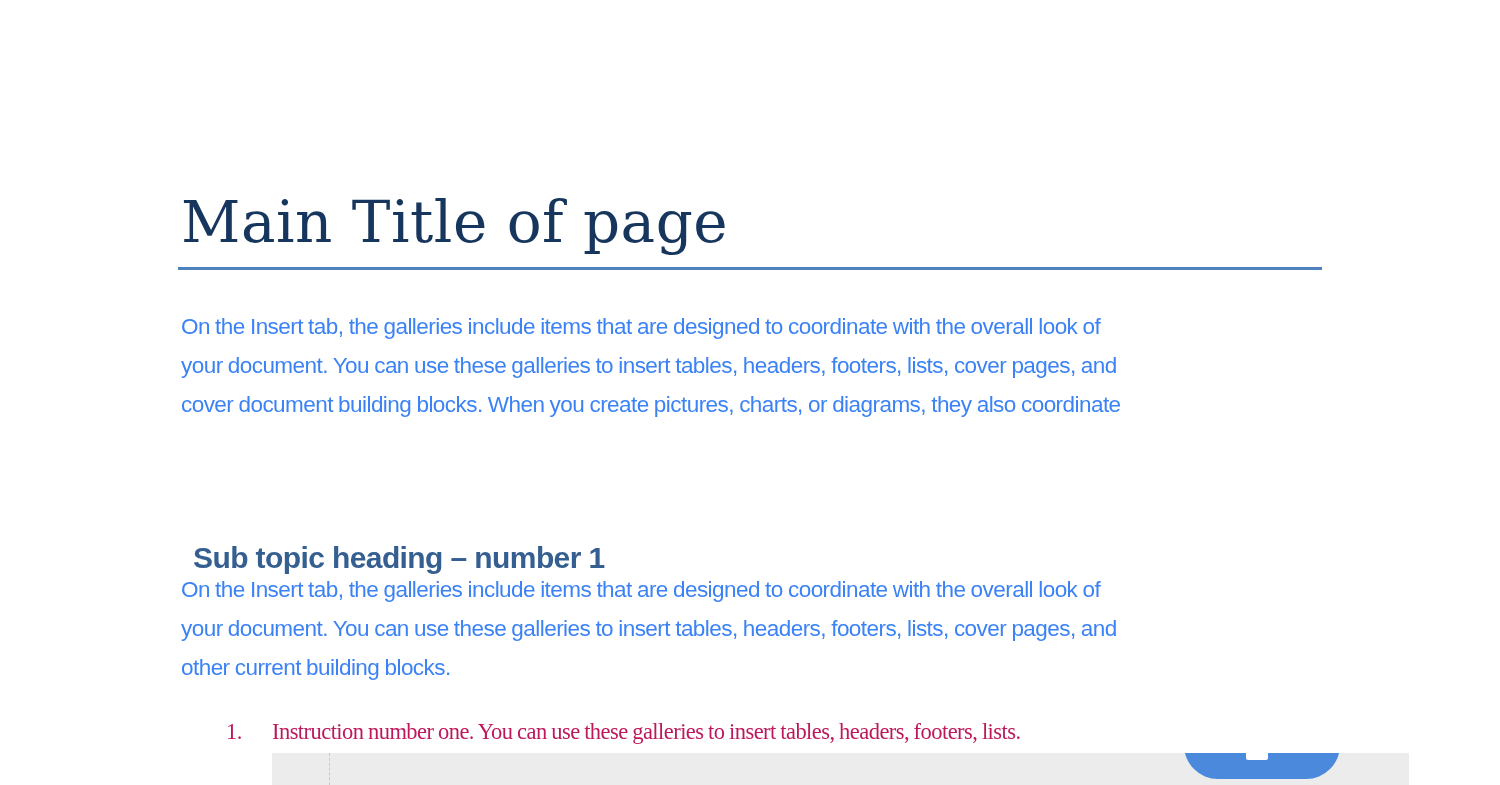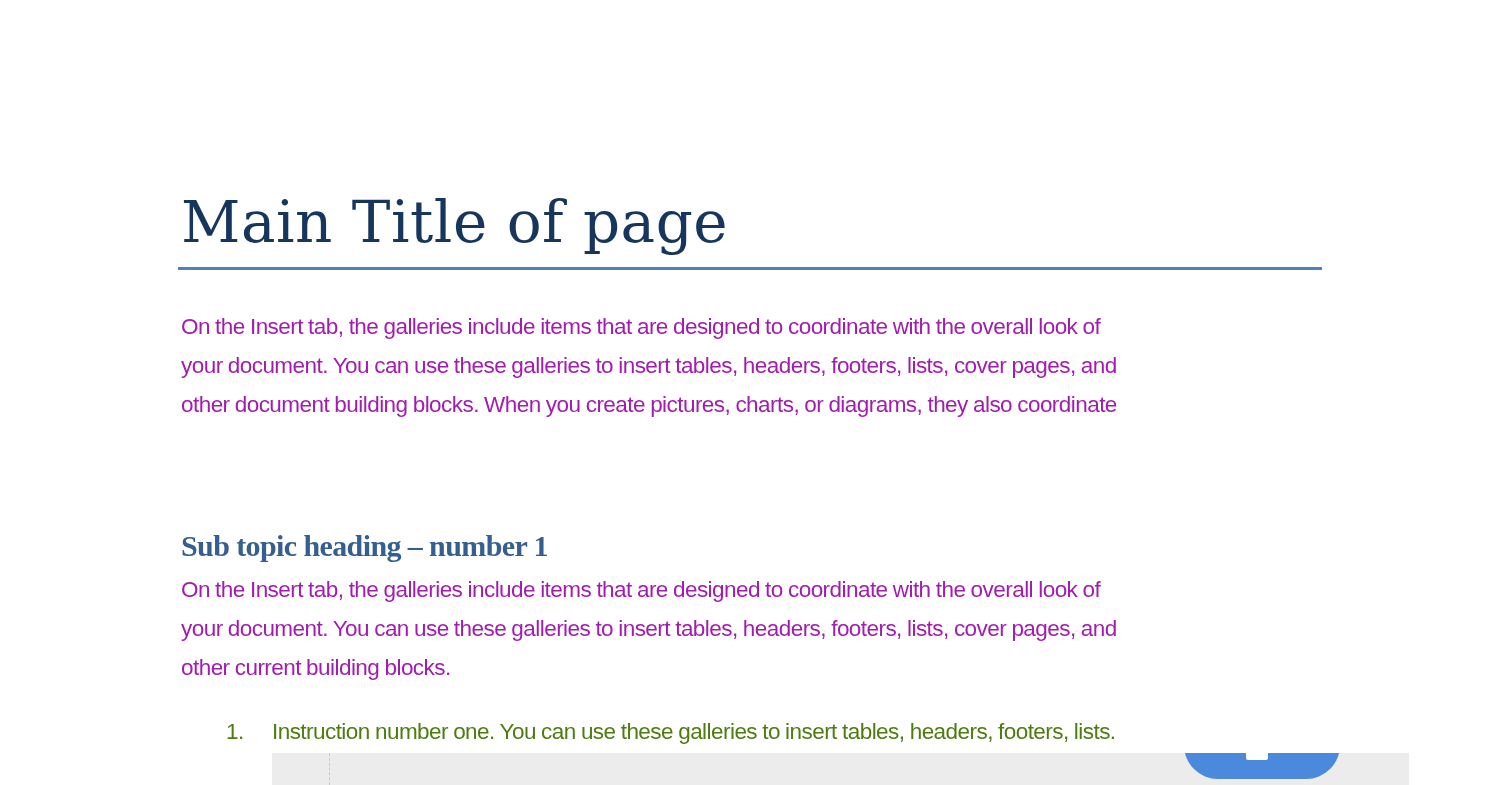--- a/index.html
+++ b/index.html
@@ -44,48 +44,48 @@
       background: #4f81bd;
     }
     .para {
       position: absolute;
       left: 181px;
       width: 1150px;
       margin: 0;
       font-family: "Liberation Sans", sans-serif;
       font-size: 22.5px;
       line-height: 39px;
-      color: #a21caf;
+      color: #3b82f6;
       letter-spacing: -0.55px;
       word-spacing: -0.5px;
     }
     .para .ln { display: block; white-space: nowrap; }
     .para-1 { top: 307px; }
     .para-2 { top: 570px; }
     .subheading {
       position: absolute;
       left: 181px;
       top: 524px;
-      margin: 0;
-      font-family: Liberation Serif, serif;
+      margin: 12px;
+      font-family: Liberation Sans, sans-serif;
       font-weight: bold;
       font-size: 30px;
       line-height: 44px;
       color: #365f91;
       letter-spacing: -0.6px;
       white-space: nowrap;
     }
     .list-item {
       position: absolute;
       left: 226px;
       top: 712px;
-      font-family: Liberation Sans, sans-serif;
+      font-family: Liberation Serif, serif;
       font-size: 22.5px;
       line-height: 39px;
-      color: #4d7c0f;
+      color: #be185d;
       white-space: nowrap;
       letter-spacing: -0.55px;
       word-spacing: -0.5px;
     }
     .list-num {
       display: inline-block;
       width: 46px;
     }
     .embed-strip {
       position: absolute;
@@ -128,21 +128,21 @@
 <body>
 
 <div class="page">
 
   <h1 class="title">Main Title of page</h1>
   <div class="title-rule"></div>
 
   <p class="para para-1">
     <span class="ln">On the Insert tab, the galleries include items that are designed to coordinate with the overall look of</span>
     <span class="ln">your document. You can use these galleries to insert tables, headers, footers, lists, cover pages, and</span>
-    <span class="ln">other document building blocks. When you create pictures, charts, or diagrams, they also coordinate</span>
+    <span class="ln">cover document building blocks. When you create pictures, charts, or diagrams, they also coordinate</span>
   </p>
 
   <h2 class="subheading">Sub topic heading – number 1</h2>
 
   <p class="para para-2">
     <span class="ln">On the Insert tab, the galleries include items that are designed to coordinate with the overall look of</span>
     <span class="ln">your document. You can use these galleries to insert tables, headers, footers, lists, cover pages, and</span>
     <span class="ln">other current building blocks.</span>
   </p>
 

